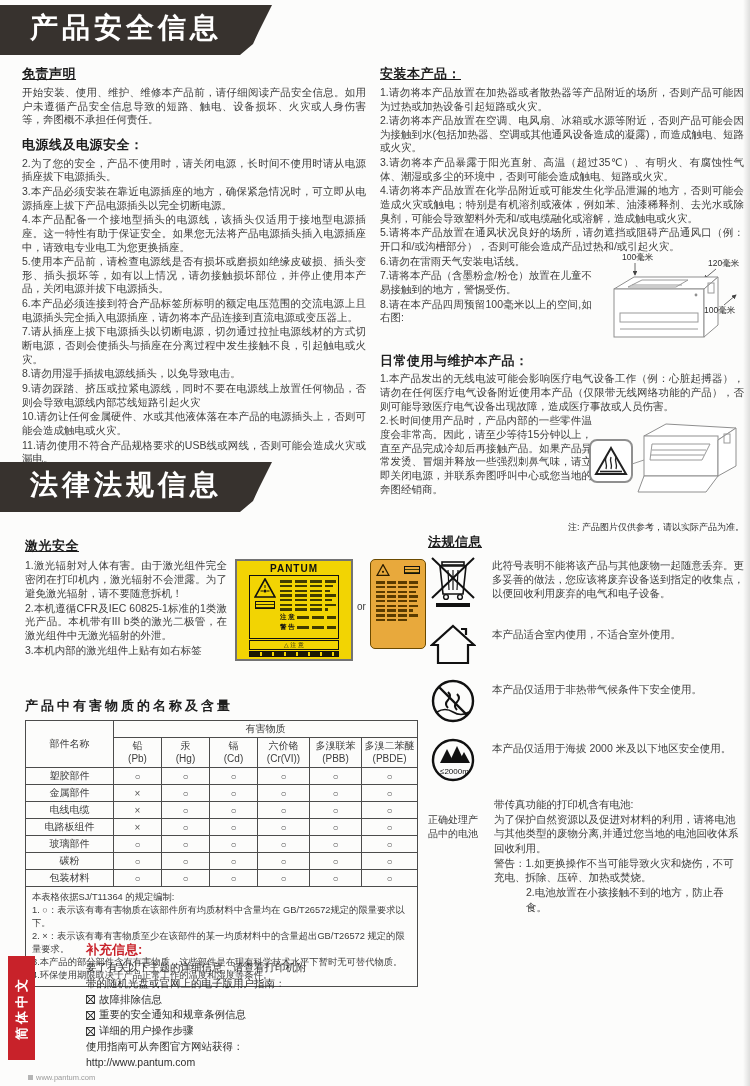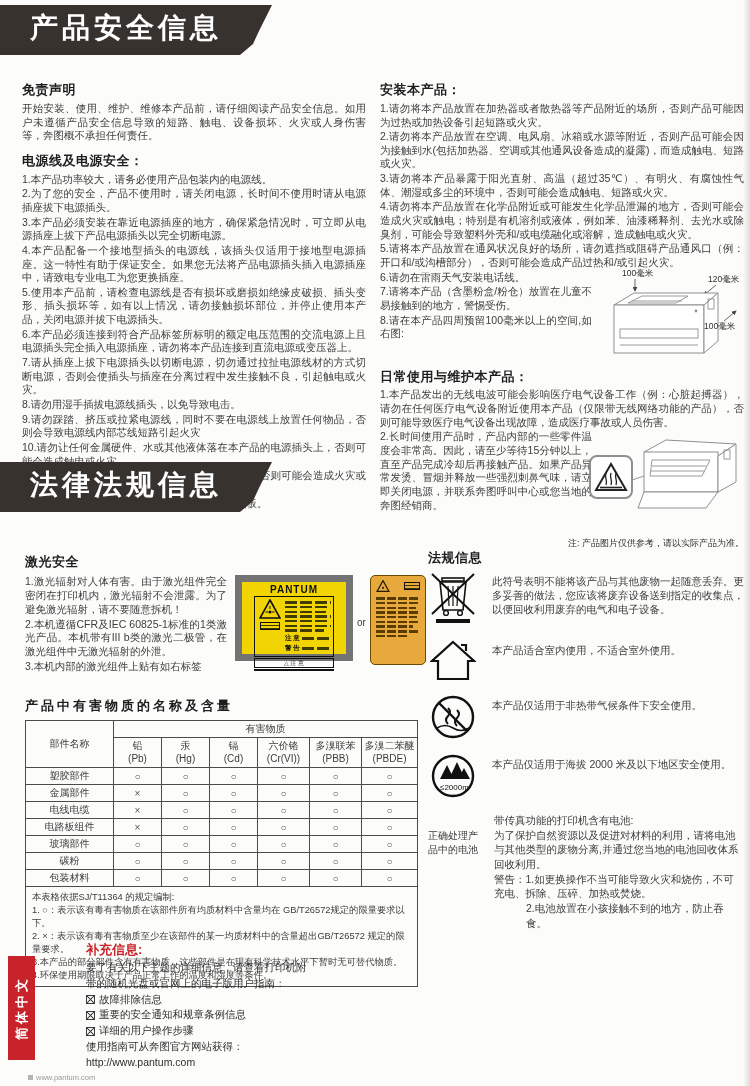--- a/index.html
+++ b/index.html
@@ -15,42 +15,42 @@
             font-weight:bold; font-size:28px; letter-spacing:4px;
             clip-path:polygon(0 0,100% 0,calc(100% - 13px) 52%,calc(100% - 19px) 78%,calc(100% - 32px) 100%,0 100%); }
   .banner1 { top:5px; width:272px; }
   .banner2 { top:462px; width:272px; }
 
   
   .col { position:absolute; font-size:10.5px; line-height:1.3; color:#3c3c3c; }
   .col-left  { left:22px; top:66px; width:344px; }
   .col-right { left:380px; top:66px; width:364px; }
   .sec-h { font-size:13px; font-weight:bold; color:#1d1d1d; margin:10px 0 3px 0; letter-spacing:0.5px; }
-  .sec-h.first { margin-top:16px; }
+  .sec-h.first { margin-top:0;text-decoration:underline; }
   .item, .para { margin:0 0 1px 0; text-align:justify; }
 
   .fig-row { position:relative; min-height:88px; }
   .fig-row .beside { width:212px; }
   .fig1 { position:absolute; right:0; top:-4px; width:152px; height:92px; }
   .fig-row2 { position:relative; min-height:92px; }
   .fig-row2 .beside { width:212px; }
   .fig2 { position:absolute; right:0; top:0; width:158px; height:88px; }
   .fig-note { text-align:right; font-size:9px; color:#2e2e2e; margin-top:16px; }
 
   svg .ln { stroke:#8f8f8f; fill:#ffffff; stroke-width:1; }
   svg .ln2 { stroke:#9a9a9a; fill:none; stroke-width:1; }
   svg .dim { stroke:#444; stroke-width:0.8; fill:none; }
   svg text.dimt { font-size:8.5px; fill:#2e2e2e; font-family:"Liberation Sans","DejaVu Sans",sans-serif; }
 
   
   .laser { position:absolute; left:25px; top:537px; width:410px; }
   .laser-flex { display:flex; margin-top:4px; }
   .laser-text { width:202px; font-size:10.5px; line-height:1.32; text-align:justify; }
   .labels { position:relative; flex:1; display:flex; align-items:flex-start; padding-left:8px; }
-  .label-big { width:118px; height:86px; background:#f2d403; border:7px solid #737373; padding:2px 12px;
+  .label-big { width:118px; height:102px; background:#f2d403; border:2px solid #737373; padding:2px 12px;
                display:flex; flex-direction:column; }
   .brand { text-align:center; font-weight:bold; font-size:10px; letter-spacing:1px; color:#111; line-height:1.1; }
   .label-inner { flex:1; border:1.5px solid #111; margin-top:1px; display:flex; padding:2px; }
   .label-left { width:26px; display:flex; flex-direction:column; align-items:center; }
   .chip { width:20px; height:8px; border:0.8px solid #111; margin-top:3px;
           background:repeating-linear-gradient(0deg,#3a3600 0 1px,transparent 1px 3px); }
   .label-lines { flex:1; padding-left:2px; }
   .tl { height:2.5px; margin:2.2px 0; background:repeating-linear-gradient(90deg,#413c00 0 12px,rgba(0,0,0,0) 12px 15px); }
   .tl:nth-child(2){width:95%;} .tl:nth-child(3){width:90%;} .tl:nth-child(5){width:93%;} .tl:nth-child(7){width:85%;}
   .cjk-row { display:flex; align-items:center; gap:2px; font-size:6.5px; font-weight:bold; color:#111; margin:1px 0; }
@@ -115,21 +115,20 @@
   <div class="banner banner1">
     <span>产品安全信息</span>
   </div>
 
   <div class="col col-left">
     <div class="sec-h first">免责声明</div>
     <p class="para">开始安装、使用、维护、维修本产品前，请仔细阅读产品安全信息。如用户未遵循产品安全信息导致的短路、触电、设备损坏、火灾或人身伤害等，奔图概不承担任何责任。</p>
     <div class="sec-h">电源线及电源安全：</div>
     <div>
 
-    <p class="item">1.本产品功率较大，请务必使用产品包装内的电源线。</p>
         <p class="item">2.为了您的安全，产品不使用时，请关闭电源，长时间不使用时请从电源插座拔下电源插头。</p>
         <p class="item">3.本产品必须安装在靠近电源插座的地方，确保紧急情况时，可立即从电源插座上拔下产品电源插头以完全切断电源。</p>
         <p class="item">4.本产品配备一个接地型插头的电源线，该插头仅适用于接地型电源插座。这一特性有助于保证安全。如果您无法将产品电源插头插入电源插座中，请致电专业电工为您更换插座。</p>
         <p class="item">5.使用本产品前，请检查电源线是否有损坏或磨损如绝缘皮破损、插头变形、插头损坏等，如有以上情况，请勿接触损坏部位，并停止使用本产品，关闭电源并拔下电源插头。</p>
         <p class="item">6.本产品必须连接到符合产品标签所标明的额定电压范围的交流电源上且电源插头完全插入电源插座，请勿将本产品连接到直流电源或变压器上。</p>
         <p class="item">7.请从插座上拔下电源插头以切断电源，切勿通过拉扯电源线材的方式切断电源，否则会使插头与插座在分离过程中发生接触不良，引起触电或火灾。</p>
         <p class="item">8.请勿用湿手插拔电源线插头，以免导致电击。</p>
         <p class="item">9.请勿踩踏、挤压或拉紧电源线，同时不要在电源线上放置任何物品，否则会导致电源线内部芯线短路引起火灾</p>
         <p class="item">10.请勿让任何金属硬件、水或其他液体落在本产品的电源插头上，否则可能会造成触电或火灾。</p>
         <p class="item">11.请勿使用不符合产品规格要求的USB线或网线，否则可能会造成火灾或漏电。</p>

